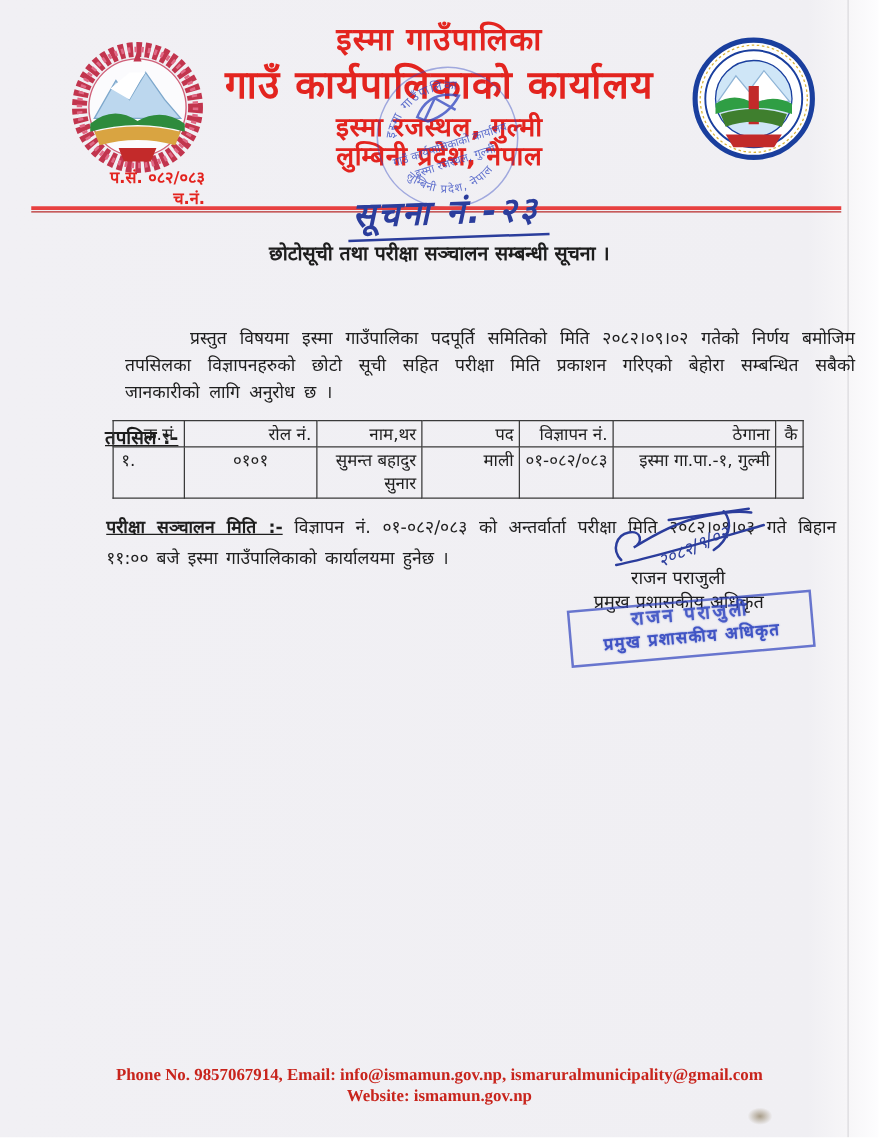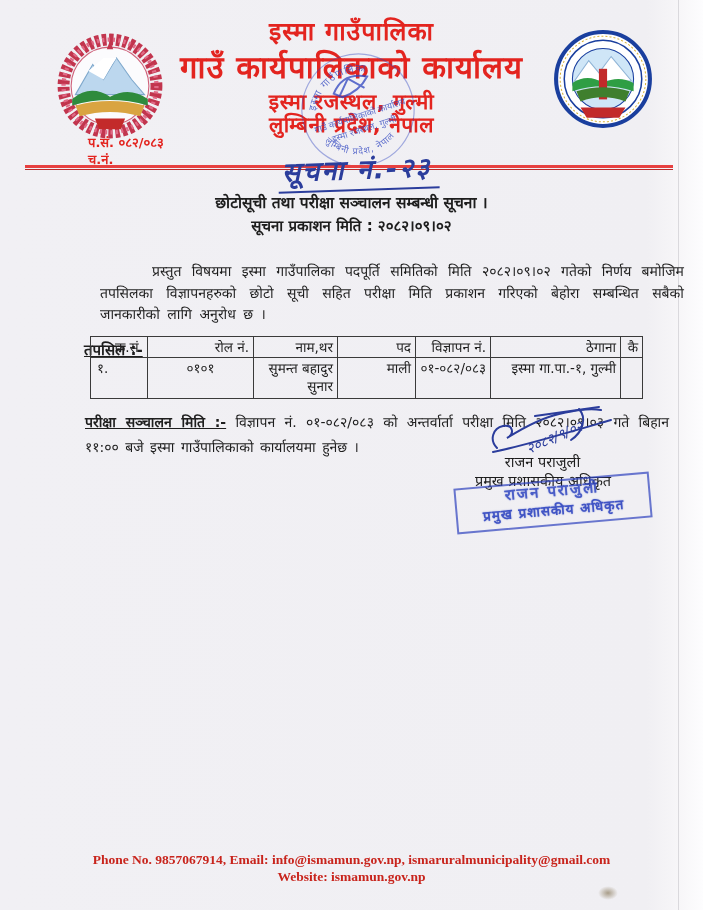--- a/index.html
+++ b/index.html
@@ -12,21 +12,21 @@
   
   .hdr{position:absolute;left:0;top:0;width:703px;text-align:center;color:#e3241f;font-weight:bold;}
   .hdr .l1{position:absolute;left:0;top:13px;width:100%;font-size:25px;letter-spacing:1px;}
   .hdr .l2{position:absolute;left:0;top:45px;width:100%;font-size:31px;letter-spacing:1px;}
   .hdr .l3{position:absolute;left:0;top:87px;width:100%;font-size:21px;letter-spacing:.5px;}
   .hdr .l4{position:absolute;left:0;top:110px;width:100%;font-size:21px;letter-spacing:.5px;}
   .logo{position:absolute;}
   .logo-left{left:56px;top:32px;width:108px;height:108px;}
   .logo-right{left:552px;top:28px;width:102px;height:102px;}
   .round-stamp{position:absolute;left:295px;top:46px;width:126px;height:128px;opacity:.88;}
-  .refblock{position:absolute;left:88px;top:134px;color:#e3241f;font-weight:bold;font-size:13px;line-height:17px;}
+  .refblock{position:absolute;left:88px;top:134px;color:#e3241f;font-weight:bold;font-size:13px;line-height:17px;text-align:right;}
   .rule{position:absolute;left:25px;top:165px;width:648px;}
   .rule .r1{height:2.5px;background:#e74040;}
   .rule .r2{height:1.5px;background:#b82a2a;margin-top:1px;}
   
   .hand-no{
     position:absolute;left:278px;top:150px;z-index:5;color:#2b3d9c;
     font-size:27px;font-style:italic;font-weight:bold;transform:rotate(-2deg);
     border-bottom:2px solid #2b3d9c;padding:0 8px 2px 4px;letter-spacing:2px;
   }
   .n-title{position:absolute;left:0;top:191px;width:703px;text-align:center;font-weight:bold;font-size:15.5px;color:#1d1d1d;}
@@ -132,21 +132,20 @@
   </div>
 
   <div class="rule">
     <div class="r1"></div>
       <div class="r2"></div>
   </div>
 
   <div class="hand-no">सूचना नं.-२३</div>
 
   <div class="n-title">छोटोसूची तथा परीक्षा सञ्चालन सम्बन्धी सूचना ।</div>
-  <div class="n-date">सूचना प्रकाशन मिति : २०८२।०९।०२</div>
 
   <p class="body-par">प्रस्तुत विषयमा इस्मा गाउँपालिका पदपूर्ति समितिको मिति २०८२।०९।०२ गतेको निर्णय बमोजिम तपसिलका विज्ञापनहरुको छोटो सूची सहित परीक्षा मिति प्रकाशन गरिएको बेहोरा सम्बन्धित सबैको जानकारीको लागि अनुरोध छ ।</p>
 
   <div class="tapasil">तपसिल :-</div>
 
   <table class="shortlist">
     <colgroup>
       <col style="width:57px">
         <col style="width:106px">
         <col style="width:84px">

